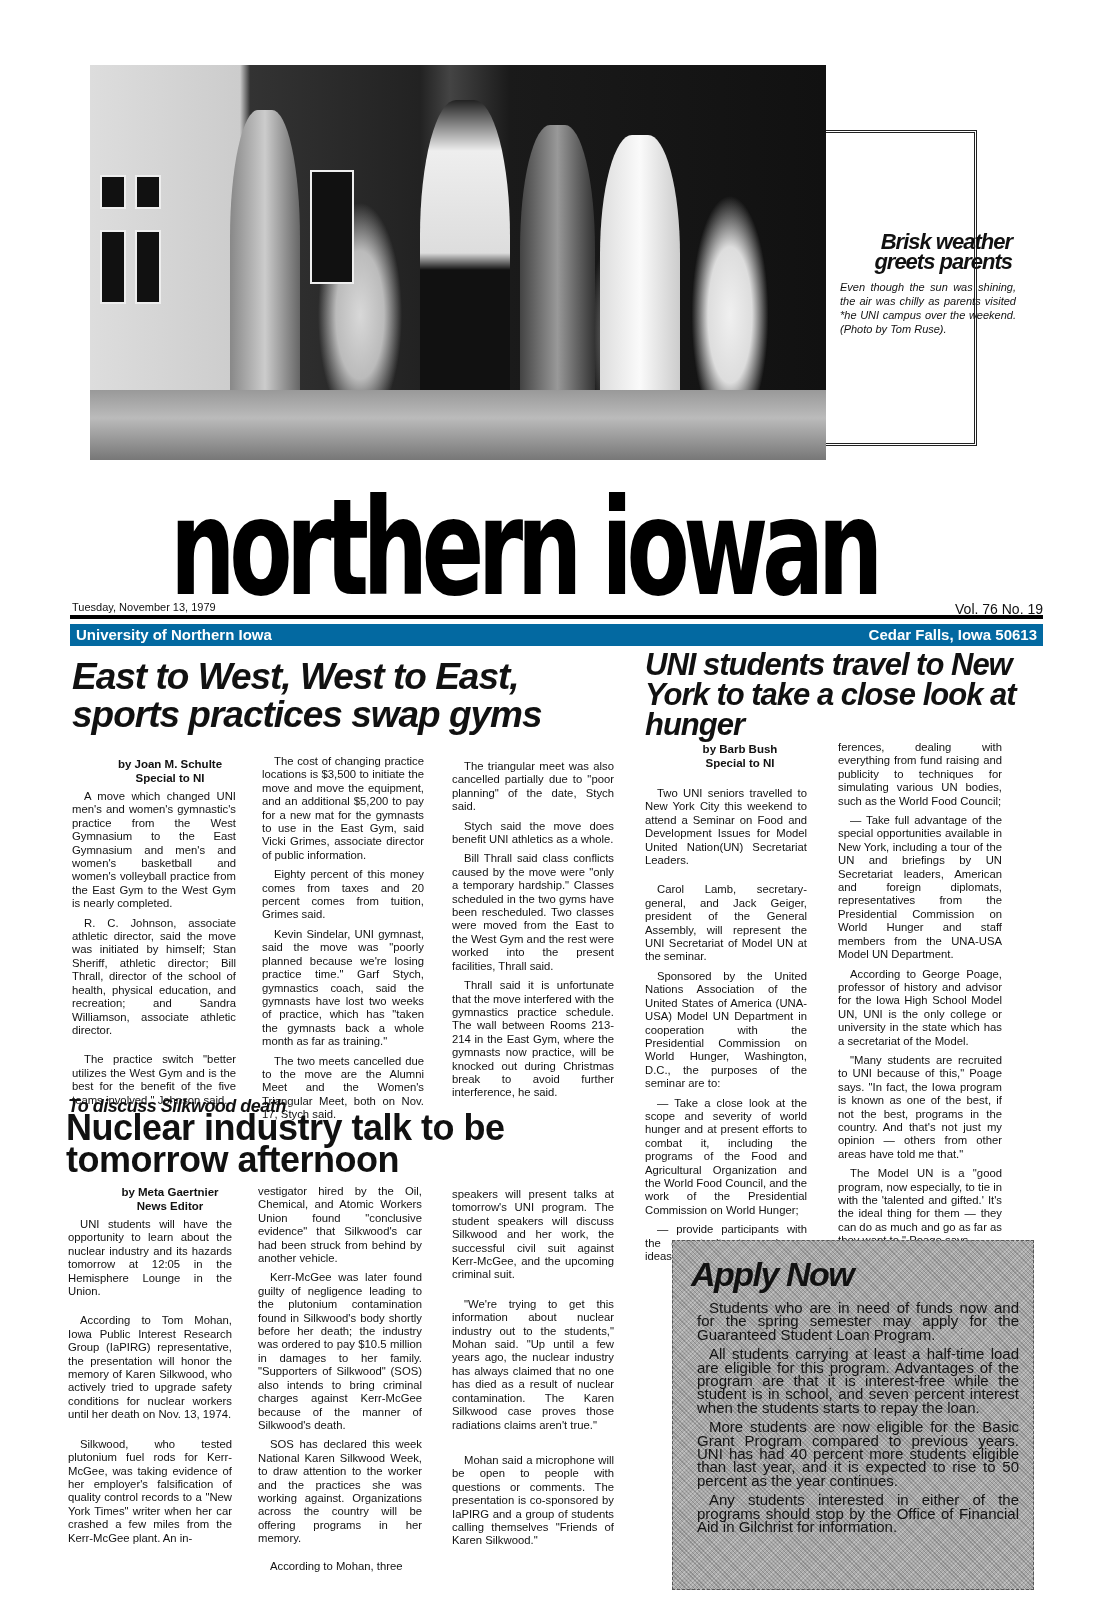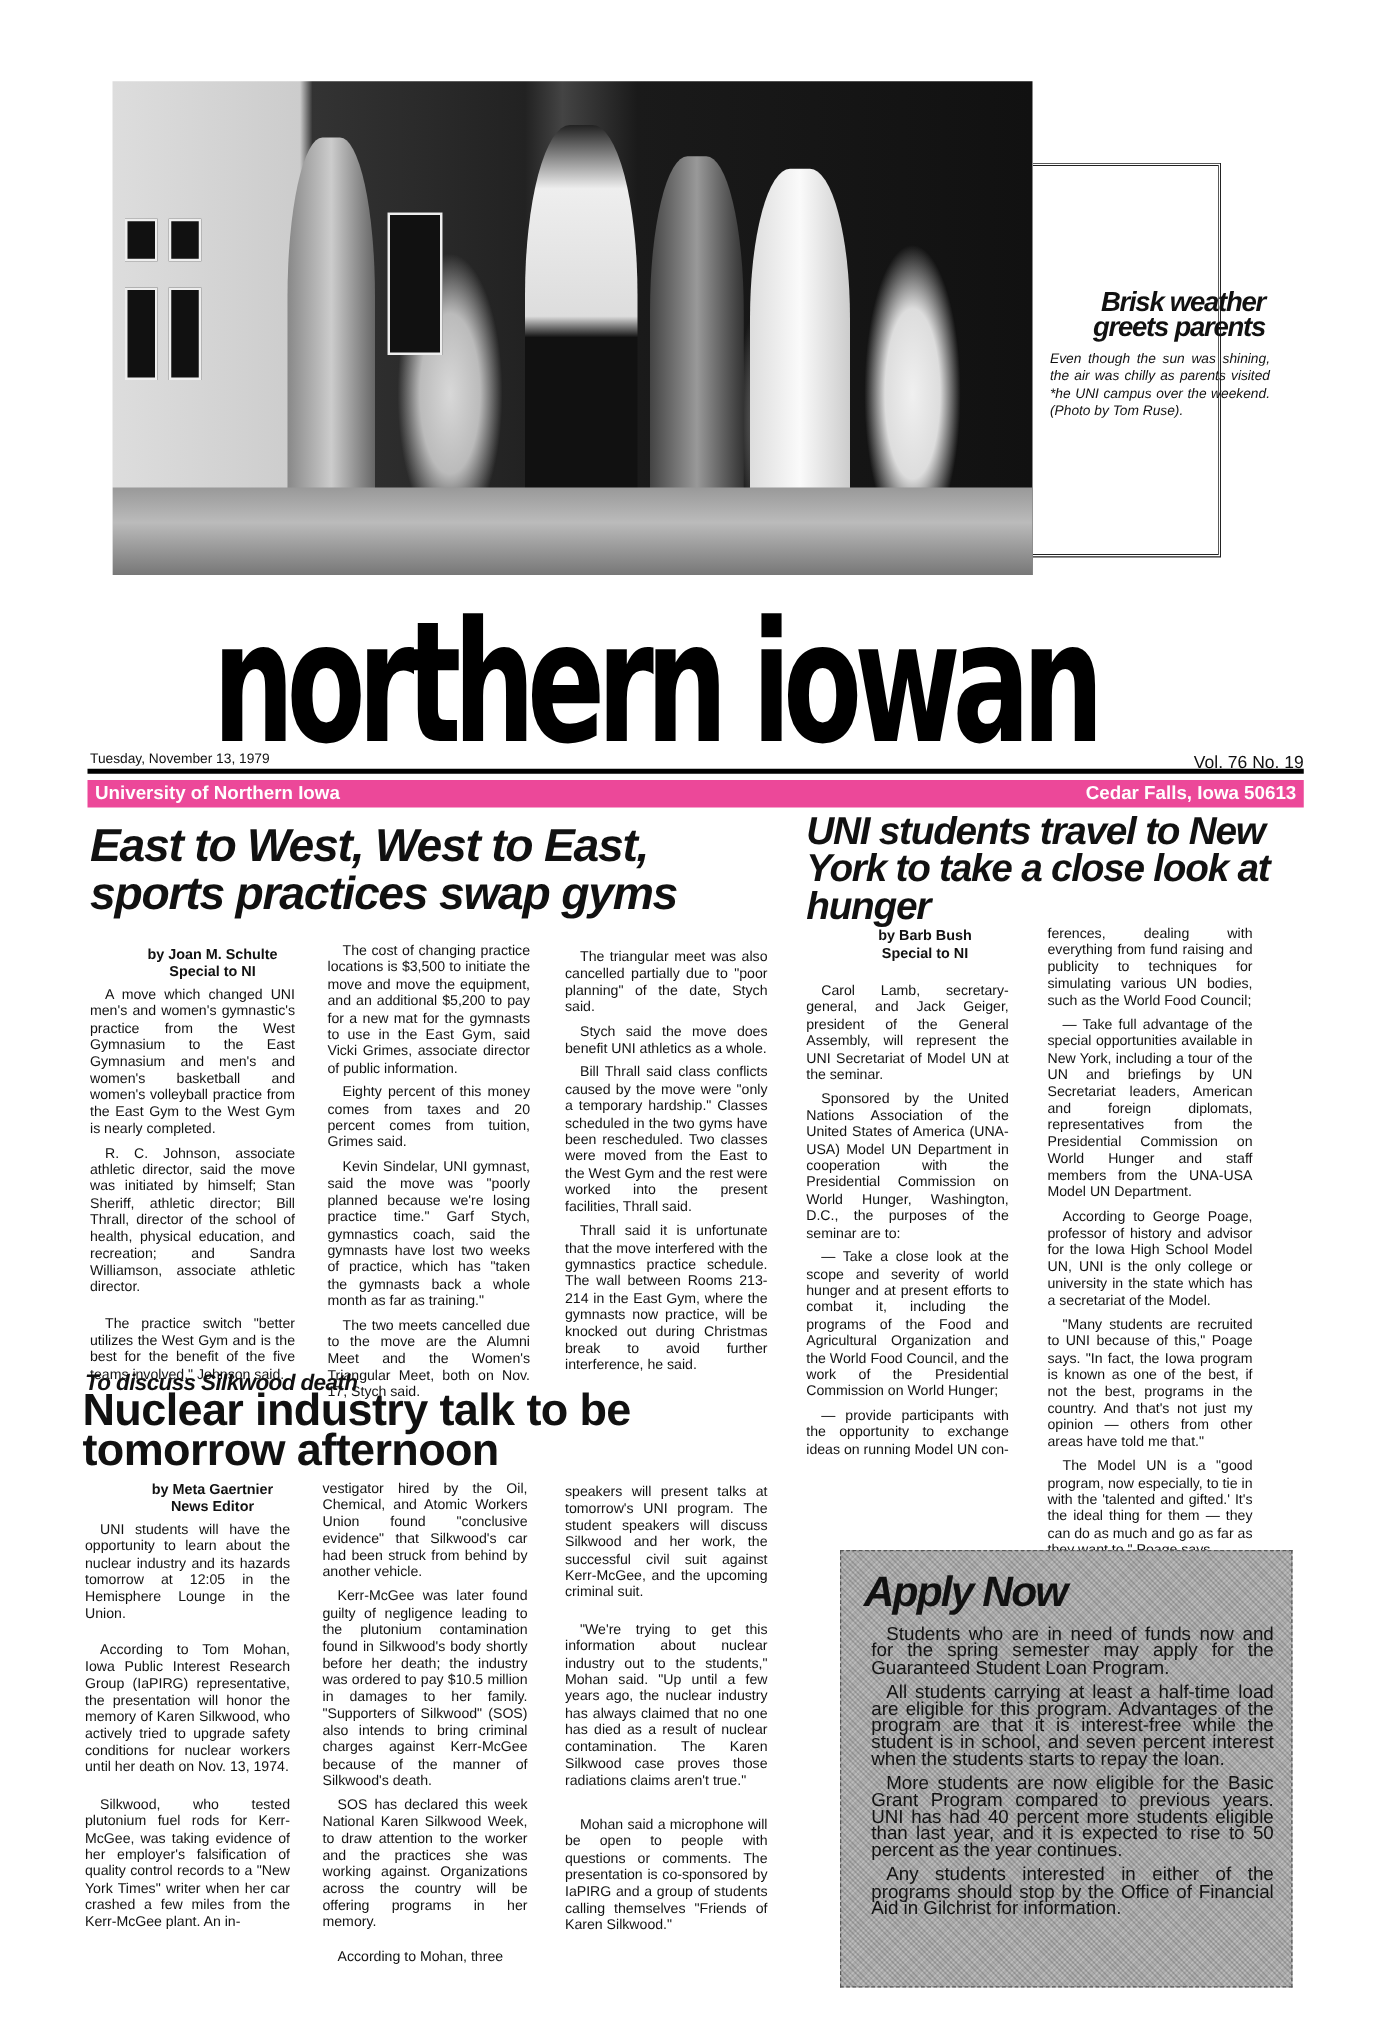--- a/index.html
+++ b/index.html
@@ -16,21 +16,21 @@
   .photo .win{position:absolute;background:#111;border:2px solid #eee;}
   .photo .ground{position:absolute;left:0;bottom:0;width:100%;height:70px;background:linear-gradient(180deg,#999,#bbb 40%,#777);}
   .photo .fig{position:absolute;border-radius:40% 40% 10% 10%;}
   .caption-box{left:826px;top:130px;width:148px;height:310px;border:3px double #222;border-left:none;}
   .caption-title{left:840px;top:232px;width:172px;text-align:right;font-weight:bold;font-style:italic;font-size:22px;line-height:20px;letter-spacing:-0.5px;}
   .caption-text{left:840px;top:280px;width:176px;font-style:italic;font-size:11px;line-height:14px;text-align:justify;}
   .masthead{left:170px;top:490px;width:800px;height:110px;font-family:"DejaVu Sans",sans-serif;font-weight:bold;font-size:128px;line-height:110px;letter-spacing:-9px;transform:scaleX(0.72) scaleY(1.05);transform-origin:left top;white-space:nowrap;color:#000;}
   .dateline{left:72px;top:601px;font-size:11px;}
   .volline{right:66px;top:601px;font-size:14px;}
   .rule1{left:70px;top:615px;width:973px;height:4px;background:#000;}
-  .bar{left:70px;top:624px;width:973px;height:22px;background:#ec4899;color:#fff;}
+  .bar{left:70px;top:624px;width:973px;height:22px;background:#0369a1;color:#fff;}
   .bar .l{position:absolute;left:6px;top:2px;font-weight:bold;font-size:15px;}
   .bar .r{position:absolute;right:6px;top:2px;font-weight:bold;font-size:15px;}
   .hed{font-weight:bold;font-style:italic;letter-spacing:-1px;}
   .h1{left:72px;top:658px;width:560px;font-size:37px;line-height:38px;}
   .h2{left:645px;top:650px;width:400px;font-size:31px;line-height:30px;}
   .byline{font-weight:bold;font-size:11.5px;line-height:14px;text-align:center;}
   .col{font-size:11.3px;line-height:13.4px;text-align:justify;}
   .col p{margin:0 16px 6px 0;text-indent:12px;}
   .kicker{left:68px;top:1096px;font-weight:bold;font-style:italic;font-size:18px;letter-spacing:-0.5px;}
   .h3{left:66px;top:1112px;width:520px;font-weight:bold;font-size:36px;line-height:32px;letter-spacing:-0.5px;}
@@ -91,20 +91,21 @@
   <p>Bill Thrall said class conflicts caused by the move were "only a temporary hardship." Classes scheduled in the two gyms have been rescheduled. Two classes were moved from the East to the West Gym and the rest were worked into the present facilities, Thrall said.</p>
   <p>Thrall said it is unfortunate that the move interfered with the gymnastics practice schedule. The wall between Rooms 213-214 in the East Gym, where the gymnasts now practice, will be knocked out during Christmas break to avoid further interference, he said.</p>
 </div>
 
 <div class="abs hed h2">UNI students travel to New York to take a close look at hunger</div>
 <div class="abs" style="left:660px;top:742px;width:160px;">
   <div class="byline">by Barb Bush</div>
   <div class="byline">Special to NI</div>
 </div>
 <div class="abs col" style="left:645px;top:787px;width:178px;">
+  <p style="margin-bottom:16px">Two UNI seniors travelled to New York City this weekend to attend a Seminar on Food and Development Issues for Model United Nation(UN) Secretariat Leaders.</p>
   <p>Carol Lamb, secretary-general, and Jack Geiger, president of the General Assembly, will represent the UNI Secretariat of Model UN at the seminar.</p>
   <p>Sponsored by the United Nations Association of the United States of America (UNA-USA) Model UN Department in cooperation with the Presidential Commission on World Hunger, Washington, D.C., the purposes of the seminar are to:</p>
   <p>— Take a close look at the scope and severity of world hunger and at present efforts to combat it, including the programs of the Food and Agricultural Organization and the World Food Council, and the work of the Presidential Commission on World Hunger;</p>
   <p>— provide participants with the opportunity to exchange ideas on running Model UN con-</p>
 </div>
 <div class="abs col" style="left:838px;top:741px;width:180px;">
   <p style="text-indent:0">ferences, dealing with everything from fund raising and publicity to techniques for simulating various UN bodies, such as the World Food Council;</p>
   <p>— Take full advantage of the special opportunities available in New York, including a tour of the UN and briefings by UN Secretariat leaders, American and foreign diplomats, representatives from the Presidential Commission on World Hunger and staff members from the UNA-USA Model UN Department.</p>
   <p>According to George Poage, professor of history and advisor for the Iowa High School Model UN, UNI is the only college or university in the state which has a secretariat of the Model.</p>
   <p>"Many students are recruited to UNI because of this," Poage says. "In fact, the Iowa program is known as one of the best, if not the best, programs in the country. And that's not just my opinion — others from other areas have told me that."</p>

